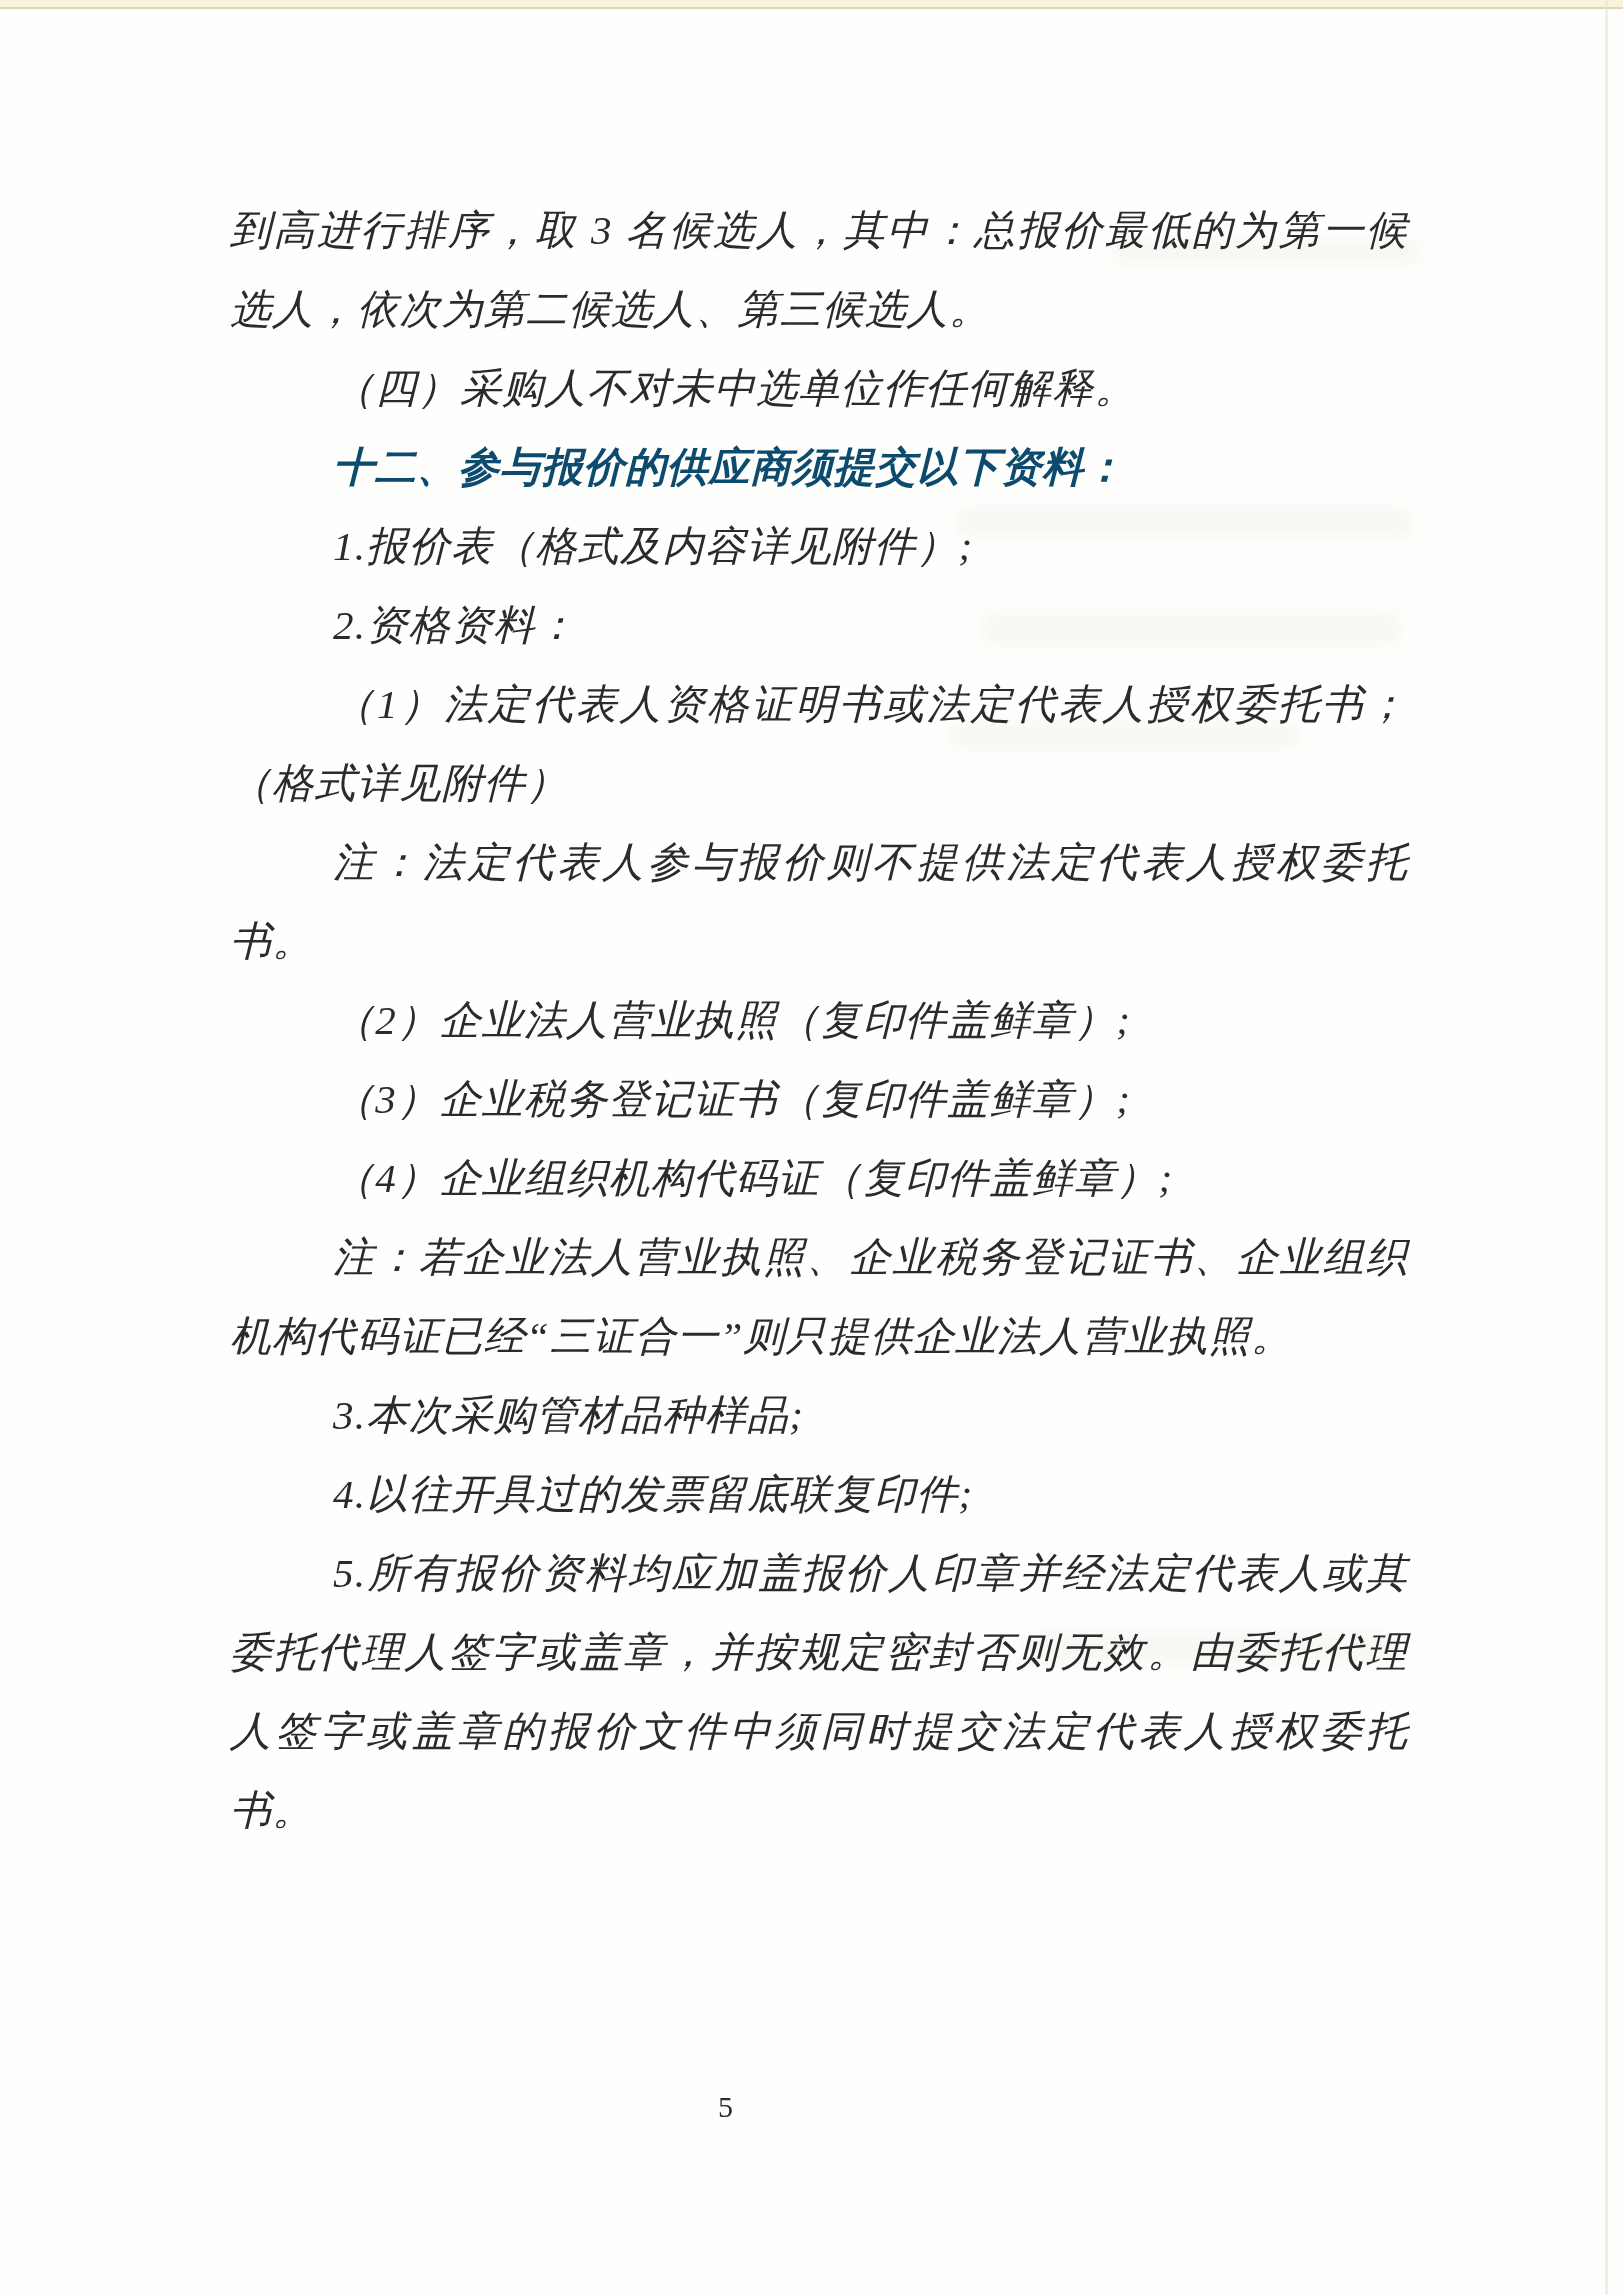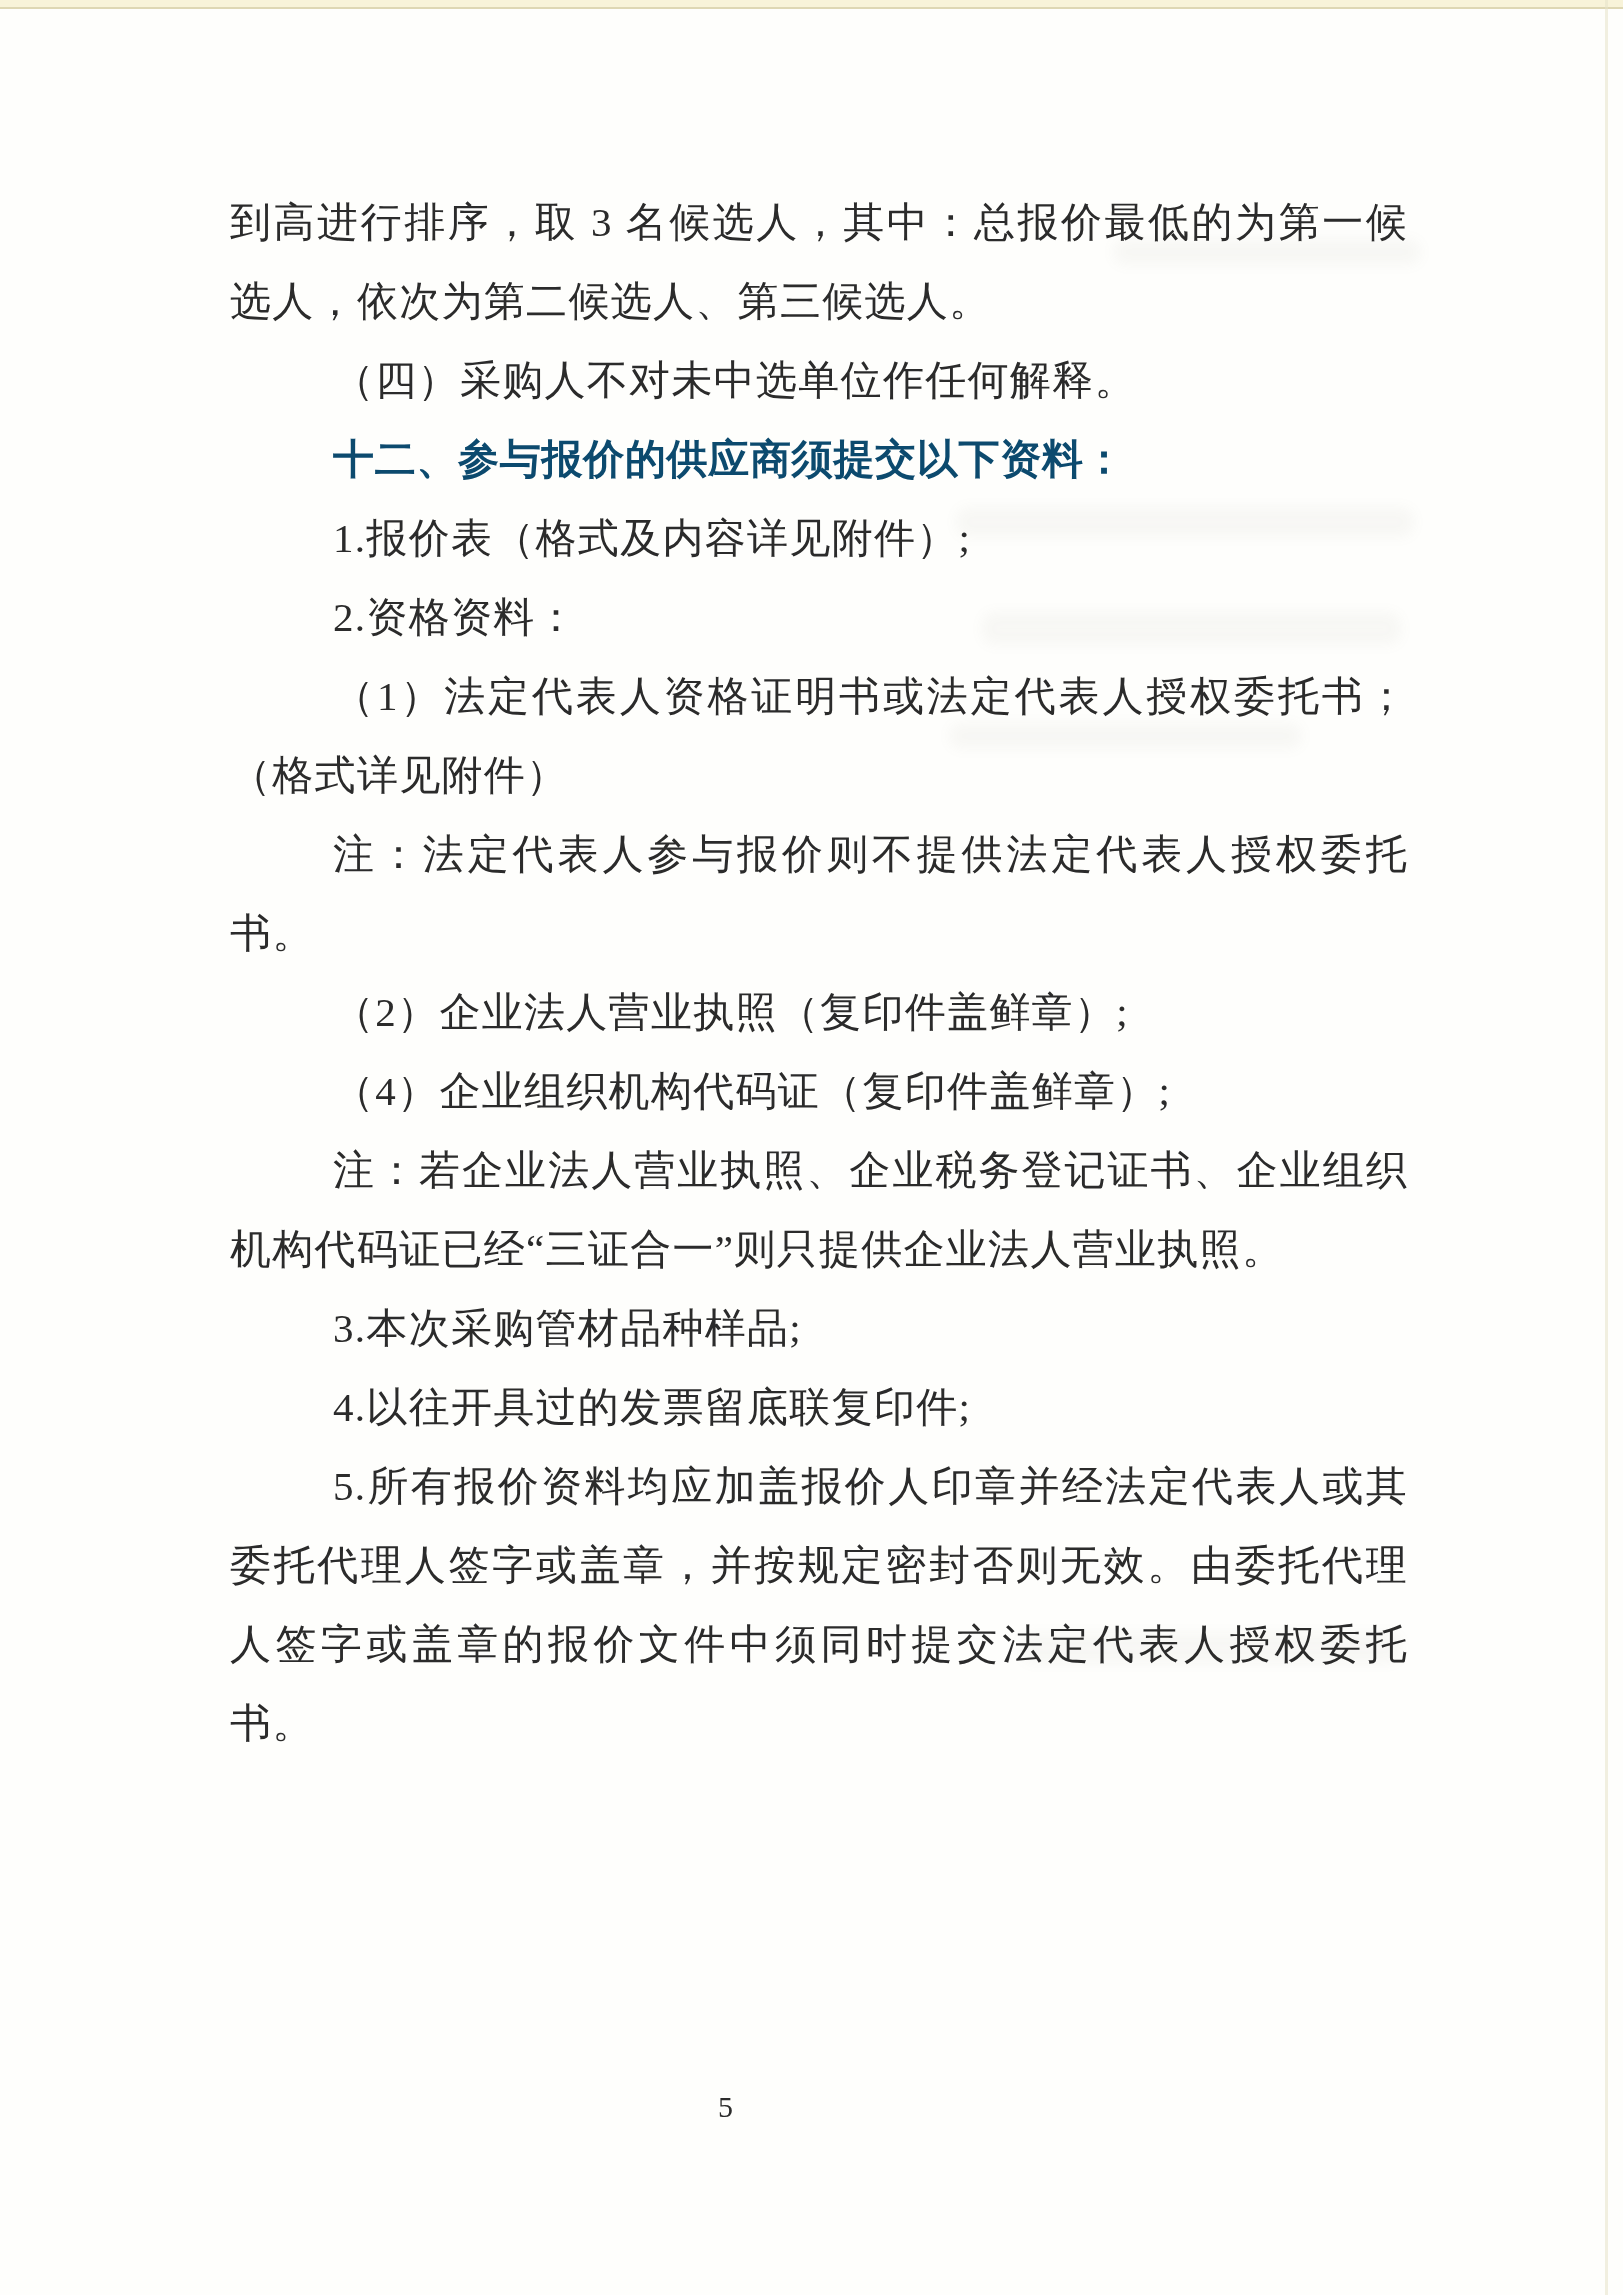--- a/index.html
+++ b/index.html
@@ -21,22 +21,23 @@
     background: #f8f3d9;
     border-bottom: 2px solid #ded7b4;
   }
   
   .right-line {
     position: absolute; top: 0; left: 1605px;
     width: 2.6px; height: 2295px;
     background: #e6e1c8; opacity: 0.55;
   }
   .content {
-    position: absolute; left: 230px; top: 183px;
+    position: absolute; left: 230px; top: 191px;
     width: 1178px;
+    font-style: italic;
   }
   .para {
     margin: 0;
     font-size: 41px;
     line-height: 79px;
     letter-spacing: 1.3px;
     color: #2b2b2b;
     text-align: justify;
   }
   .para.indent { text-indent: 103px; }
@@ -81,20 +82,21 @@
 
   <div class="content" id="doc-body">
       <p class="para">到高进行排序，取 3 名候选人，其中：总报价最低的为第一候选人，依次为第二候选人、第三候选人。</p>
       <p class="para indent">（四）采购人不对未中选单位作任何解释。</p>
       <p class="para indent bold">十二、参与报价的供应商须提交以下资料：</p>
       <p class="para indent">1.报价表（格式及内容详见附件）;</p>
       <p class="para indent">2.资格资料：</p>
       <p class="para indent">（1）法定代表人资格证明书或法定代表人授权委托书；（格式详见附件）</p>
       <p class="para indent">注：法定代表人参与报价则不提供法定代表人授权委托书。</p>
       <p class="para indent">（2）企业法人营业执照（复印件盖鲜章）;</p>
+      <p class="para indent">（3）企业税务登记证书（复印件盖鲜章）;</p>
       <p class="para indent">（4）企业组织机构代码证（复印件盖鲜章）;</p>
       <p class="para indent">注：若企业法人营业执照、企业税务登记证书、企业组织机构代码证已经“三证合一”则只提供企业法人营业执照。</p>
       <p class="para indent">3.本次采购管材品种样品;</p>
       <p class="para indent">4.以往开具过的发票留底联复印件;</p>
       <p class="para indent">5.所有报价资料均应加盖报价人印章并经法定代表人或其委托代理人签字或盖章，并按规定密封否则无效。由委托代理人签字或盖章的报价文件中须同时提交法定代表人授权委托书。</p>
     </div>
 
   <div class="page-number">5</div>
 </div>
 

